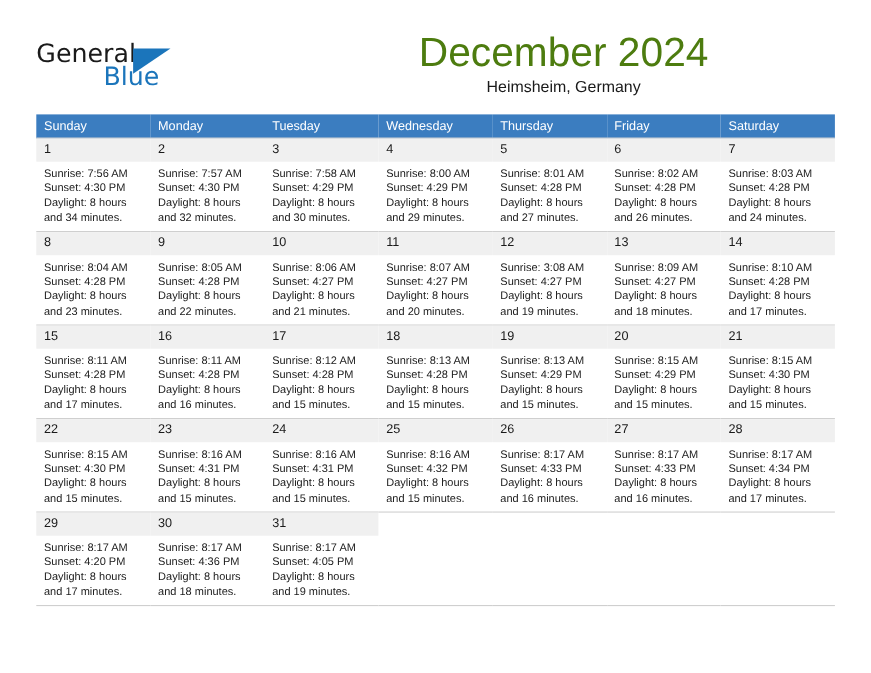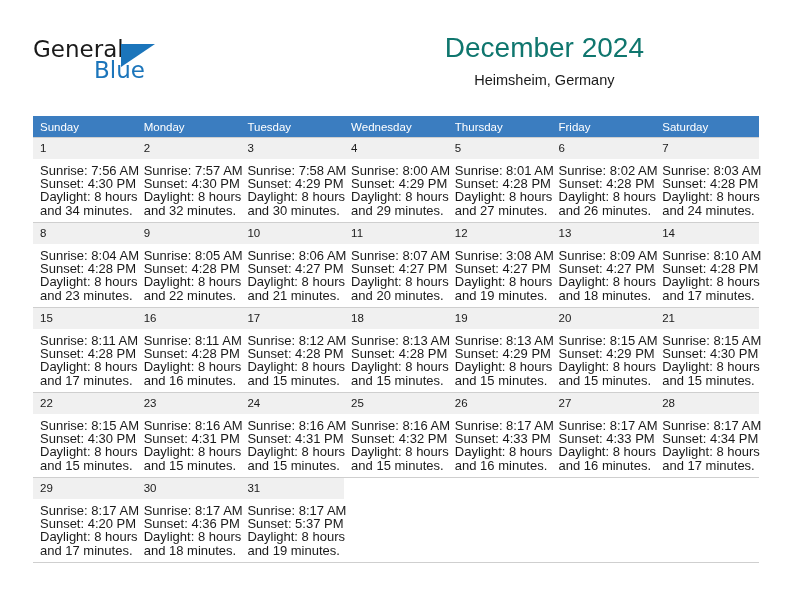--- a/index.html
+++ b/index.html
@@ -66,23 +66,23 @@
     font-weight: 400;
   }
 
   .title-block {
     position: absolute;
     right: 36px;
     top: 30px;
     text-align: right;
   }
   .cal-title {
-    font-size: 28px;
+    font-size: 37px;
     font-weight: 400;
-    color: #0f766e;
+    color: #4d7c0f;
     line-height: 36px;
     white-space: nowrap;
   }
   .cal-subtitle {
     font-size: 14.5px;
     font-weight: 400;
     color: #1a1a1a;
     line-height: 20px;
     margin-top: 4px;
     white-space: nowrap;
@@ -90,21 +90,20 @@
   }
 
   
   .calendar {
     position: absolute;
     left: 33px;
     top: 104px;
     width: 726px;
     border-collapse: collapse;
     table-layout: fixed;
-    margin-top: 12px;
   }
   .calendar th {
     background: #3b7dc0;
     color: #ffffff;
     font-size: 11.5px;
     font-weight: 400;
     text-align: left;
     padding: 4px 0 4px 7px;
     height: 13px;
     border: none;
@@ -132,21 +131,21 @@
     color: #1a1a1a;
     padding: 4px 0 5px 7px;
     line-height: 12px;
     height: 12px;
   }
   .cell-empty .daynum {
     background: transparent;
   }
   .info {
     padding: 5px 6px 0 7px;
-    font-size: 13px;
+    font-size: 10px;
     line-height: 13.2px;
     color: #1a1a1a;
   }
   .info div {
     white-space: nowrap;
   }
 </style>
 </head>
 <body>
 
@@ -517,21 +516,21 @@
                 <div>Daylight: 8 hours</div>
                 <div>and 18 minutes.</div>
               </div>
             </div>
           </td>
           <td class="">
             <div class="cell-inner">
               <span class="daynum">31</span>
               <div class="info">
                 <div>Sunrise: 8:17 AM</div>
-                <div>Sunset: 5:37 PM</div>
+                <div>Sunset: 4:05 PM</div>
                 <div>Daylight: 8 hours</div>
                 <div>and 19 minutes.</div>
               </div>
             </div>
           </td>
           <td class="cell-empty">
             <div class="cell-inner">
               <span class="daynum"></span>
               <div class="info">
                 <div></div>

